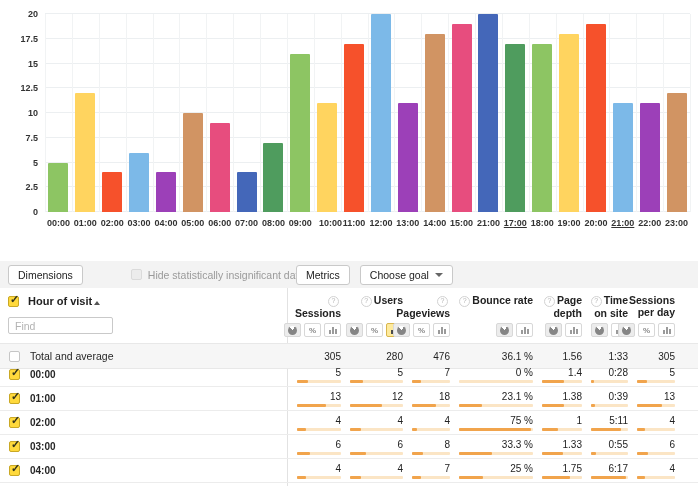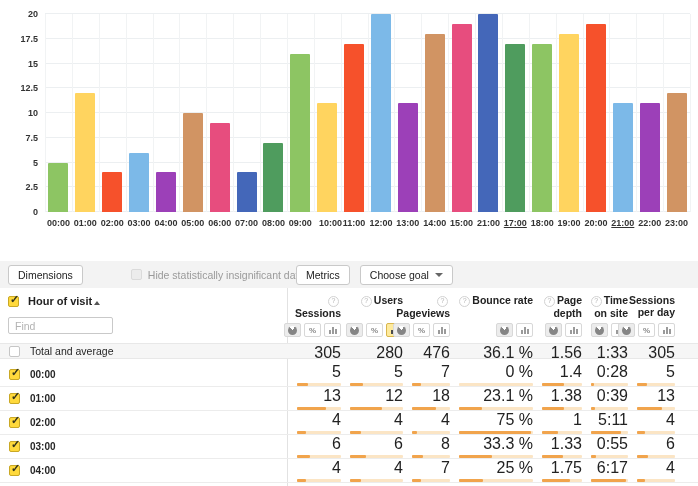--- a/index.html
+++ b/index.html
@@ -61,29 +61,29 @@
   .mbtn.sel{background:#feea9c;border-color:#d9b64d;}
   .pieico{width:9px;height:9px;border-radius:50%;
           background:conic-gradient(from -35deg,#fff 0 68deg,#858585 68deg 360deg);}
   .pctico{font-size:8px;color:#8a8a8a;font-weight:700;}
   .barsico{display:flex;align-items:flex-end;gap:1px;}
   .barsico i{display:block;width:2px;background:#9a9a9a;}
   .barsico i:nth-child(1){height:4px;} .barsico i:nth-child(2){height:7px;} .barsico i:nth-child(3){height:5px;}
   .mbtn.sel .barsico i{background:#4a4a4a;}
 
   .trow{position:absolute;left:0;width:698px;box-sizing:border-box;}
-  .total{top:82px;height:16px;background:#f6f6f6;border-top:1px solid #e8e8e8;border-bottom:1px solid #e8e8e8;}
+  .total{top:82px;height:26px;background:#f6f6f6;border-top:1px solid #e8e8e8;border-bottom:1px solid #e8e8e8;}
   .rowleft{position:absolute;left:9px;top:0;height:100%;display:flex;align-items:center;gap:10px;}
   .rowlabel{font-size:10px;font-weight:700;color:#262626;cursor:pointer;}
   .total .rowlabel{font-weight:400;font-size:10.5px;}
   .rowgrid{position:absolute;left:288px;top:0;height:100%;display:grid;
            grid-template-columns:53px 62px 47px 83px 49px 46px 47px;}
   .cell{box-sizing:border-box;padding-left:9px;display:flex;flex-direction:column;justify-content:center;
         align-items:stretch;text-align:right;}
-  .cval{font-size:16px;color:#222;white-space:nowrap;}
+  .cval{font-size:10px;color:#222;white-space:nowrap;}
   .track{height:3px;margin-top:2px;background:#fbe5c5;position:relative;border-radius:1px;}
   .fill{position:absolute;left:0;top:0;height:100%;background:#f1a44c;border-radius:1px;}
   .datarow{height:24px;border-bottom:1px solid #ececec;}
 </style>
 </head>
 <body>
 
 <div class="chart" id="chart">
     <div class="plot">
       <div class="hgrid" style="bottom: 0px;"></div>

